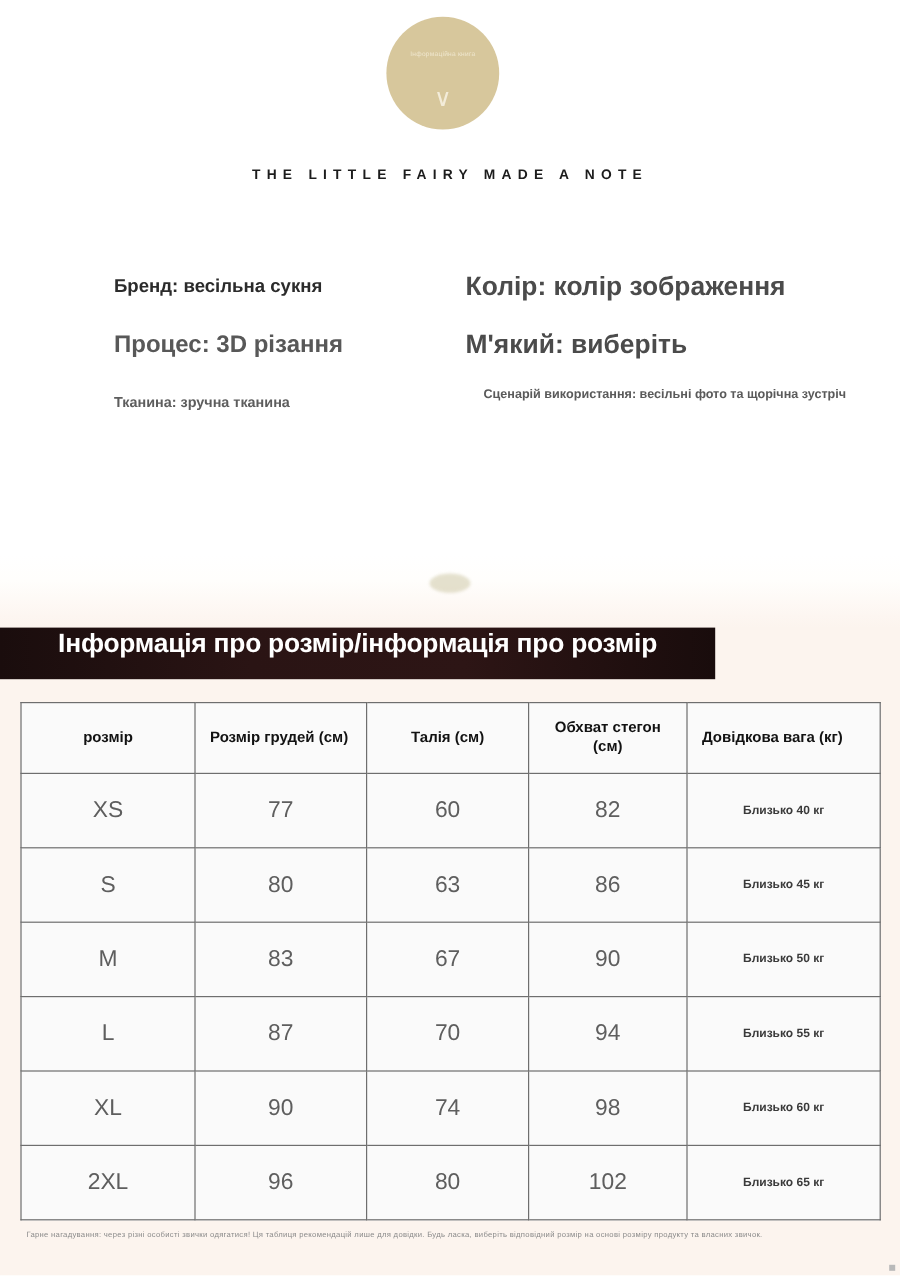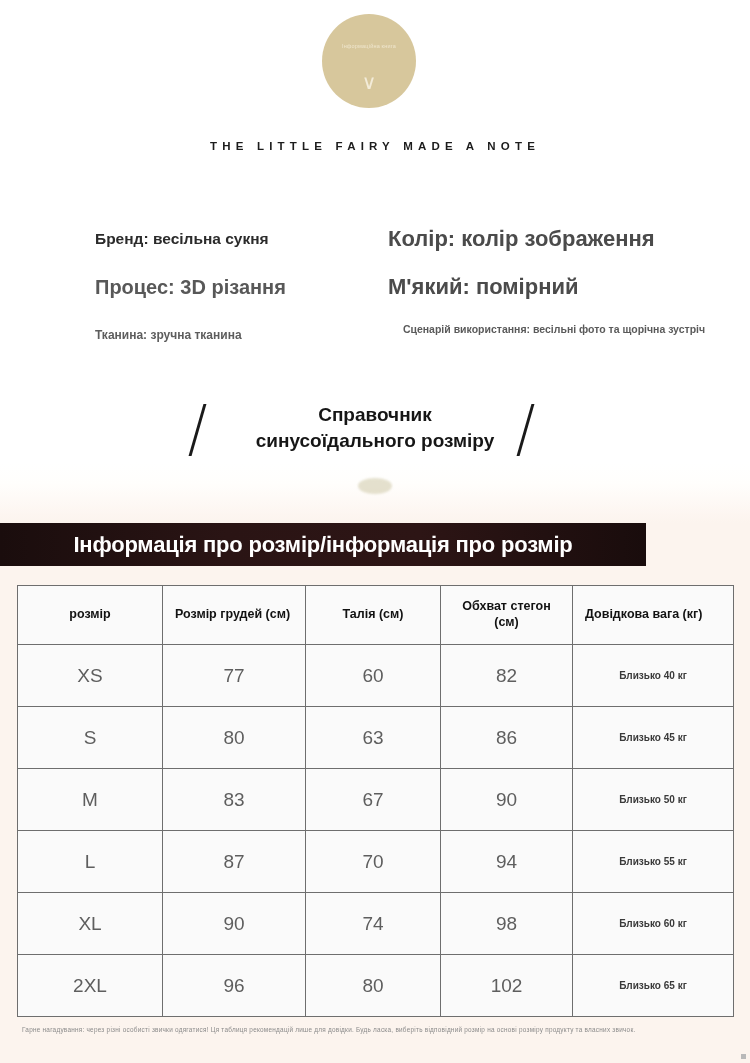--- a/index.html
+++ b/index.html
@@ -176,25 +176,24 @@
     background: #cfc9a8;
     opacity: 0.55;
     filter: blur(1.2px);
   }
 
   
   .banner {
     position: absolute;
     left: 0;
     top: 523px;
-    width: 646px;
+    width: 596px;
     height: 43px;
     background: linear-gradient(to right, #1a0d0d 0%, #2a1414 35%, #2d1515 65%, #190c0c 100%);
     display: flex;
-    align-items: center;
     justify-content: center;
   }
   .banner-text {
     color: #ffffff;
     font-size: 22px;
     font-weight: 700;
     letter-spacing: -0.2px;
     white-space: nowrap;
   }
 
@@ -276,32 +275,24 @@
     </div>
   </div>
 
   <div class="eyebrow">THE LITTLE FAIRY MADE A NOTE</div>
 
   <div class="specs">
     <div class="spec brand">Бренд: весільна сукня</div>
     <div class="spec process">Процес: 3D різання</div>
     <div class="spec fabric">Тканина: зручна тканина</div>
     <div class="spec color">Колір: колір зображення</div>
-    <div class="spec soft">М'який: помірний</div>
+    <div class="spec soft">М'який: виберіть</div>
     <div class="spec scenario">Сценарій використання: весільні фото та щорічна зустріч</div>
   </div>
 
-  <div class="section-head">
-    <div class="slash left"></div>
-    <div class="slash right"></div>
-    <div class="title">
-      <span>Справочник</span><br>
-      <span>синусоїдального розміру</span>
-    </div>
-  </div>
 
   <div class="peek-disc"></div>
 
   <div class="banner">
     <div class="banner-text">Інформація про розмір/інформація про розмір</div>
   </div>
 
   <div class="table-wrap">
     <table class="sizes">
       <colgroup>

